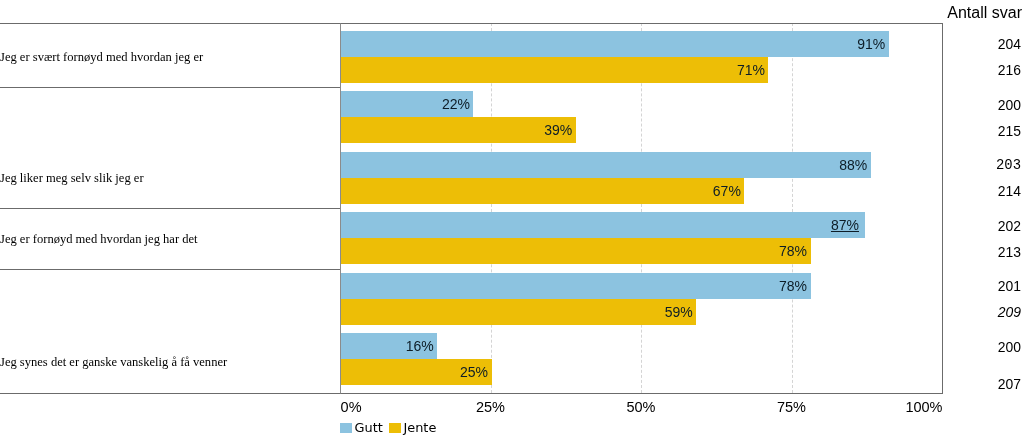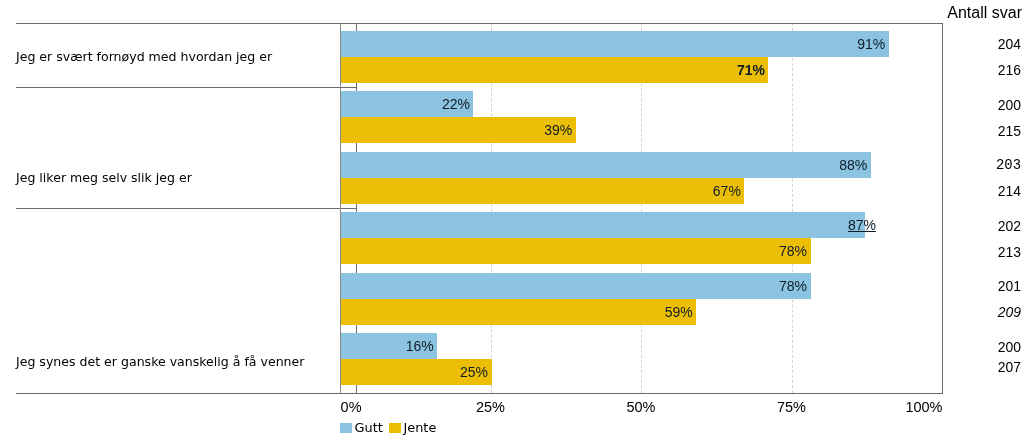--- a/index.html
+++ b/index.html
@@ -3,23 +3,23 @@
 <meta charset="utf-8">
 <title>Chart</title>
 <style>
   html,body{margin:0;padding:0;background:#ffffff;}
   body{width:1023px;height:438px;overflow:hidden;
        font-family:"DejaVu Sans", sans-serif;
        -webkit-font-smoothing:antialiased;}
   #root{position:relative;width:1023px;height:438px;}
 
   
-  #labeltable{position:absolute;left:16px;top:22.5px;width:341px;height:370.8px;
+  #labeltable{position:absolute;left:0;top:22.5px;width:341px;height:370.8px;
               border-top:1px solid #6b6b6b;border-right:1px solid #6b6b6b;
-              box-sizing:border-box;}
+              box-sizing:border-box;font-family:Liberation Serif, serif;}
   .labelrow{position:absolute;left:0;width:340px;
             border-bottom:1px solid #6b6b6b;box-sizing:border-box;}
   .labeltext{font-size:12.55px;color:#000000;line-height:14px;
              position:absolute;left:0;width:340px;}
 
   
   #plot{position:absolute;left:341px;top:22.5px;width:601px;height:370.8px;}
   #plotborder{position:absolute;left:340px;top:22.5px;width:603px;height:371.3px;
         border-right:1px solid #6b6b6b;border-top:1px solid #6b6b6b;
         border-bottom:1px solid #6b6b6b;border-left:1px solid #8b8b8b;
@@ -56,43 +56,46 @@
 
 <div id="root">
 
   <div id="labeltable">
       <div class="labelrow" style="top: 0px; height: 64.7px;">
     <div class="labeltext" style="top: 26.2px;">Jeg er svært fornøyd med hvordan jeg er</div>
   </div>
       <div class="labelrow" style="top: 125px; height: 60.7px;">
     <div class="labeltext" style="top: 22.8px;">Jeg liker meg selv slik jeg er</div>
   </div>
+      <div class="labelrow" style="top: 185.7px; height: 60.5px;">
+    <div class="labeltext" style="top: 22.8px;">Jeg er fornøyd med hvordan jeg har det</div>
+  </div>
       <div class="labelrow" style="top: 306.7px; height: 64.1px;">
     <div class="labeltext" style="top: 25px;">Jeg synes det er ganske vanskelig å få venner</div>
   </div>
     </div>
 
   <div id="plot">
       <div class="grid" style="left: 149.5px;"></div>
       <div class="grid" style="left: 300px;"></div>
       <div class="grid" style="left: 450.5px;"></div>
       <div class="bar" style="left: -1px; width: 548.82px; height: 26px; top: 8.4px; background: rgb(140, 195, 224);"></div>
       <div class="barlabel" style="right: 56.68px; top: 14.5px;">91%</div>
       <div class="bar" style="left: -1px; width: 428.42px; height: 26px; top: 34.4px; background: rgb(237, 190, 6);"></div>
-      <div class="barlabel" style="right: 177.08px; top: 40.5px; font-weight: bold;">71%</div>
+      <div class="barlabel" style="right: 177.08px; top: 40.5px;">71%</div>
       <div class="bar" style="left: -1px; width: 133.44px; height: 26px; top: 68.8px; background: rgb(140, 195, 224);"></div>
       <div class="barlabel" style="right: 472.06px; top: 74.9px;">22%</div>
       <div class="bar" style="left: -1px; width: 235.78px; height: 26px; top: 94.8px; background: rgb(237, 190, 6);"></div>
       <div class="barlabel" style="right: 369.72px; top: 100.9px;">39%</div>
       <div class="bar" style="left: -1px; width: 530.76px; height: 26px; top: 129.2px; background: rgb(140, 195, 224);"></div>
       <div class="barlabel" style="right: 74.74px; top: 135.3px;">88%</div>
       <div class="bar" style="left: -1px; width: 404.34px; height: 26px; top: 155.2px; background: rgb(237, 190, 6);"></div>
       <div class="barlabel" style="right: 201.16px; top: 161.3px;">67%</div>
       <div class="bar" style="left: -1px; width: 524.74px; height: 26px; top: 189.6px; background: rgb(140, 195, 224);"></div>
-      <div class="barlabel" style="right: 66px; top: 195.7px; text-decoration: underline;">87%</div>
+      <div class="barlabel" style="right: 83px; top: 195.7px; text-decoration: underline;">87%</div>
       <div class="bar" style="left: -1px; width: 470.56px; height: 26px; top: 215.6px; background: rgb(237, 190, 6);"></div>
       <div class="barlabel" style="right: 134.94px; top: 221.7px;">78%</div>
       <div class="bar" style="left: -1px; width: 470.56px; height: 26px; top: 250.1px; background: rgb(140, 195, 224);"></div>
       <div class="barlabel" style="right: 134.94px; top: 256.2px;">78%</div>
       <div class="bar" style="left: -1px; width: 356.18px; height: 26px; top: 276.1px; background: rgb(237, 190, 6);"></div>
       <div class="barlabel" style="right: 249.32px; top: 282.2px;">59%</div>
       <div class="bar" style="left: -1px; width: 97.32px; height: 26px; top: 310.6px; background: rgb(140, 195, 224);"></div>
       <div class="barlabel" style="right: 508.18px; top: 316.7px;">16%</div>
       <div class="bar" style="left: -1px; width: 151.5px; height: 26px; top: 336.6px; background: rgb(237, 190, 6);"></div>
       <div class="barlabel" style="right: 454px; top: 342.7px;">25%</div>
@@ -124,15 +127,15 @@
       <div class="rv" style="top: 64.3px;">216</div>
       <div class="rv" style="top: 98.7px;">200</div>
       <div class="rv" style="top: 124.7px;">215</div>
       <div class="rv" style="top: 159.1px; font-family: Liberation Mono, monospace;">203</div>
       <div class="rv" style="top: 185.1px;">214</div>
       <div class="rv" style="top: 219.5px;">202</div>
       <div class="rv" style="top: 245.5px;">213</div>
       <div class="rv" style="top: 280px;">201</div>
       <div class="rv" style="top: 306px; font-style: italic;">209</div>
       <div class="rv" style="top: 340.5px;">200</div>
-      <div class="rv" style="top: 361px;">207</div>
+      <div class="rv" style="top: 378px;">207</div>
     </div>
 </div>
 
 </body></html>

